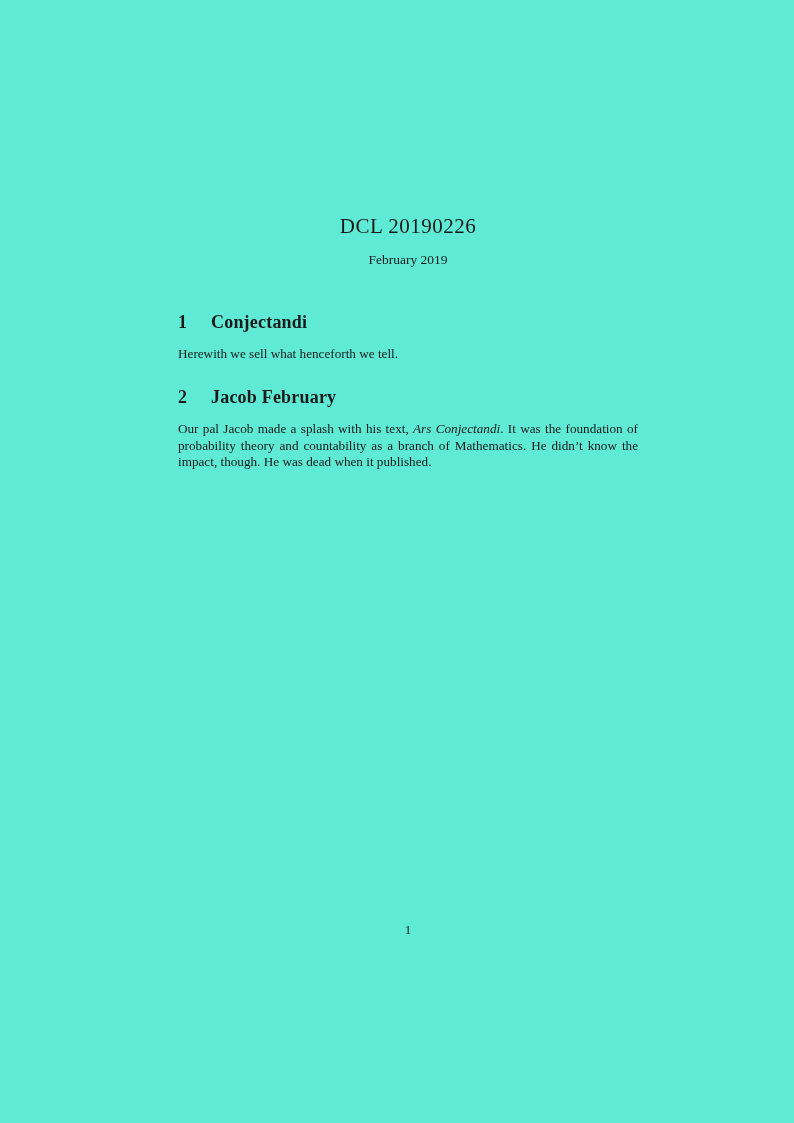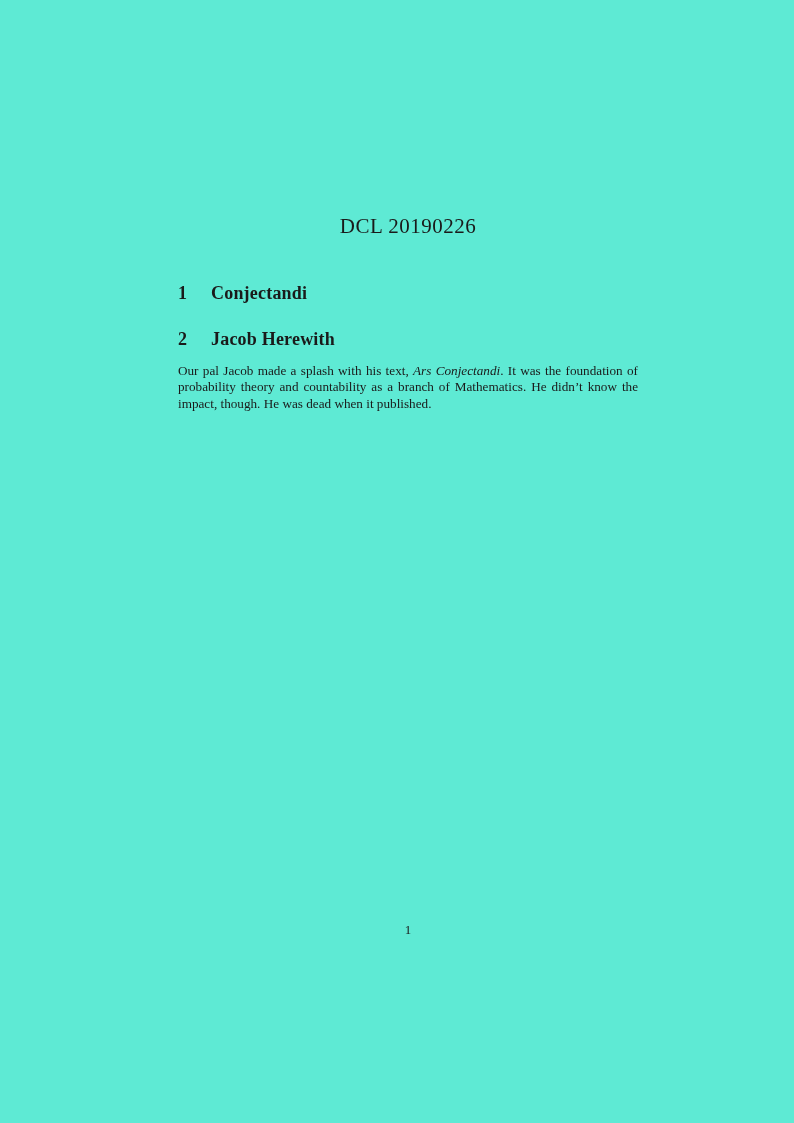--- a/index.html
+++ b/index.html
@@ -71,31 +71,33 @@
 </style>
 </head>
 <body>
 
 <div class="page">
 
   <div class="text-block">
 
     <div class="titling">
       <div class="doc-title">DCL 20190226</div>
+      <div class="doc-date">February 2019</div>
     </div>
 
     <div class="section-heading section-1">
       <span class="sec-number">1</span>
       <span class="sec-title">Conjectandi</span>
     </div>
 
+    <p class="para"><span>Herewith we sell what henceforth we tell.</span></p>
 
     <div class="section-heading section-2">
       <span class="sec-number">2</span>
-      <span class="sec-title">Jacob Herewith</span>
+      <span class="sec-title">Jacob February</span>
     </div>
 
     <p class="para"><span>Our pal Jacob made a splash with his text, </span><span class="emph">Ars Conjectandi</span><span>. It was the foundation of probability theory and countability as a branch of Mathematics. He didn’t know the impact, though. He was dead when it published.</span></p>
 
   </div>
 
   <div class="page-number">1</div>
 
 </div>
 

